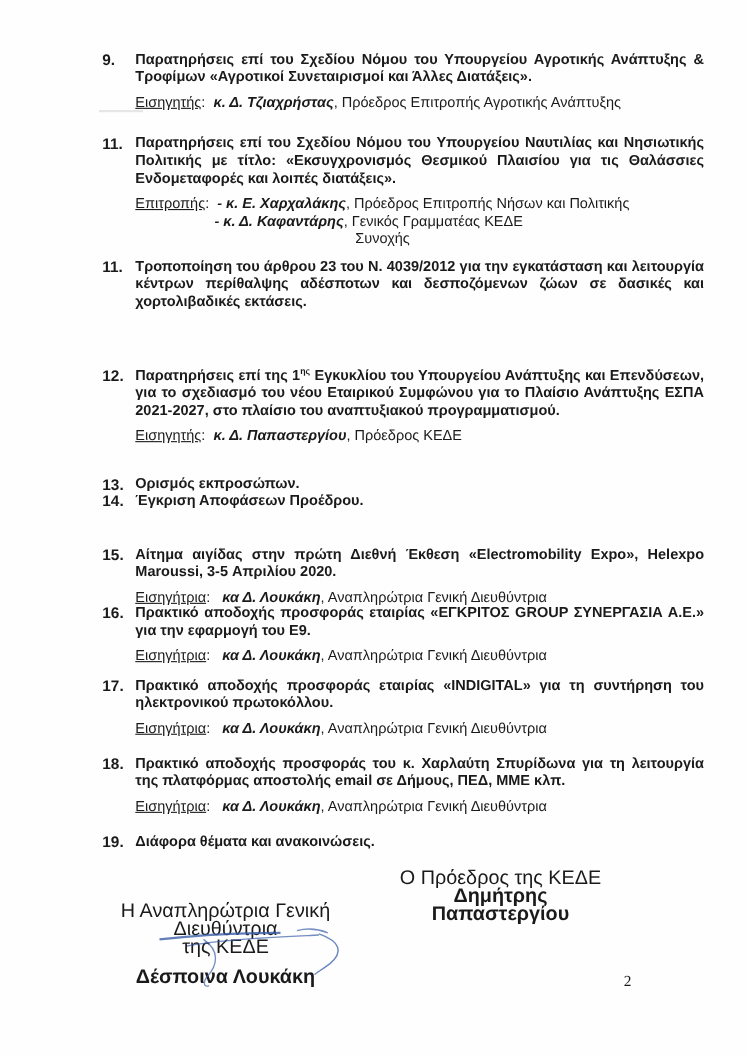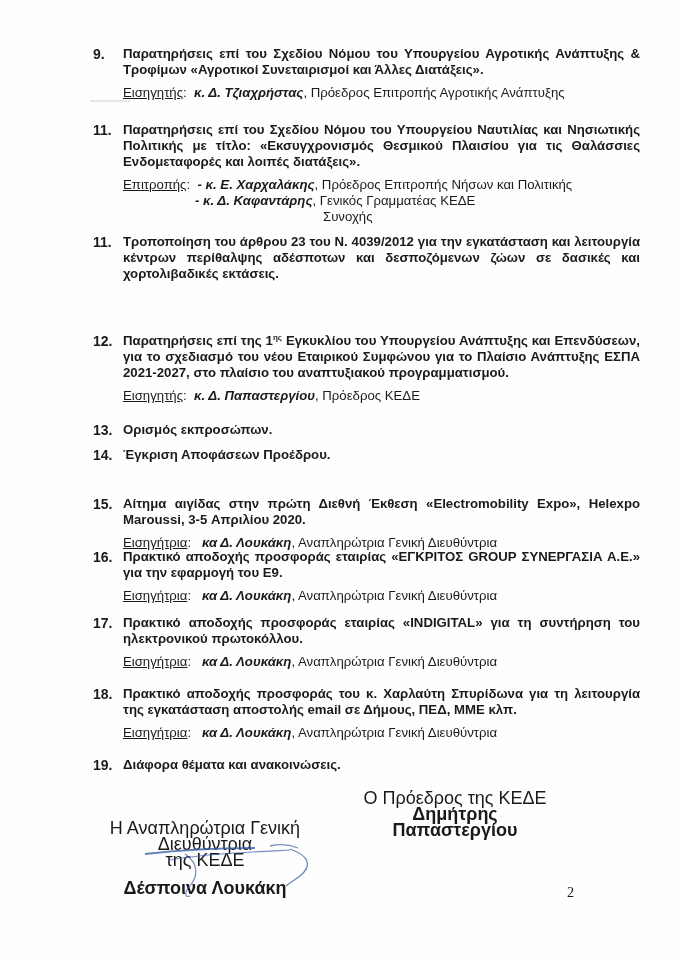--- a/index.html
+++ b/index.html
@@ -56,21 +56,21 @@
 
   <div class="item" style="top:333px">
     <span class="num">12.</span>
     <div class="body"><span>Παρατηρήσεις επί της 1</span><span class="sup">ης</span><span> Εγκυκλίου του Υπουργείου Ανάπτυξης και Επενδύσεων, για το σχεδιασμό του νέου Εταιρικού Συμφώνου για το Πλαίσιο Ανάπτυξης ΕΣΠΑ 2021-2027, στο πλαίσιο του αναπτυξιακού προγραμματισμού.</span></div>
     <div class="rap">
       <span class="lbl">Εισηγητής</span>:&nbsp;
       <span class="nm">κ. Δ. Παπαστεργίου</span><span>, Πρόεδρος ΚΕΔΕ</span>
     </div>
   </div>
 
-  <div class="item" style="top:422px">
+  <div class="item" style="top:432px">
     <span class="num">13.</span>
     <div class="body">Ορισμός εκπροσώπων.</div>
   </div>
 
   <div class="item" style="top:447px">
     <span class="num">14.</span>
     <div class="body">Έγκριση Αποφάσεων Προέδρου.</div>
   </div>
 
   <div class="item" style="top:496px">
@@ -95,21 +95,21 @@
     <span class="num">17.</span>
     <div class="body">Πρακτικό αποδοχής προσφοράς εταιρίας «INDIGITAL» για τη συντήρηση του ηλεκτρονικού πρωτοκόλλου.</div>
     <div class="rap">
       <span class="lbl">Εισηγήτρια</span>:&nbsp;&nbsp;
       <span class="nm">κα Δ. Λουκάκη</span><span>, Αναπληρώτρια Γενική Διευθύντρια</span>
     </div>
   </div>
 
   <div class="item" style="top:686px">
     <span class="num">18.</span>
-    <div class="body">Πρακτικό αποδοχής προσφοράς του κ. Χαρλαύτη Σπυρίδωνα για τη λειτουργία της εγκατάσταση αποστολής email σε Δήμους, ΠΕΔ, ΜΜΕ κλπ.</div>
+    <div class="body">Πρακτικό αποδοχής προσφοράς του κ. Χαρλαύτη Σπυρίδωνα για τη λειτουργία της πλατφόρμας αποστολής email σε Δήμους, ΠΕΔ, ΜΜΕ κλπ.</div>
     <div class="rap">
       <span class="lbl">Εισηγήτρια</span>:&nbsp;&nbsp;
       <span class="nm">κα Δ. Λουκάκη</span><span>, Αναπληρώτρια Γενική Διευθύντρια</span>
     </div>
   </div>
 
   <div class="item" style="top:757px">
     <span class="num">19.</span>
     <div class="body">Διάφορα θέματα και ανακοινώσεις.</div>
   </div>

